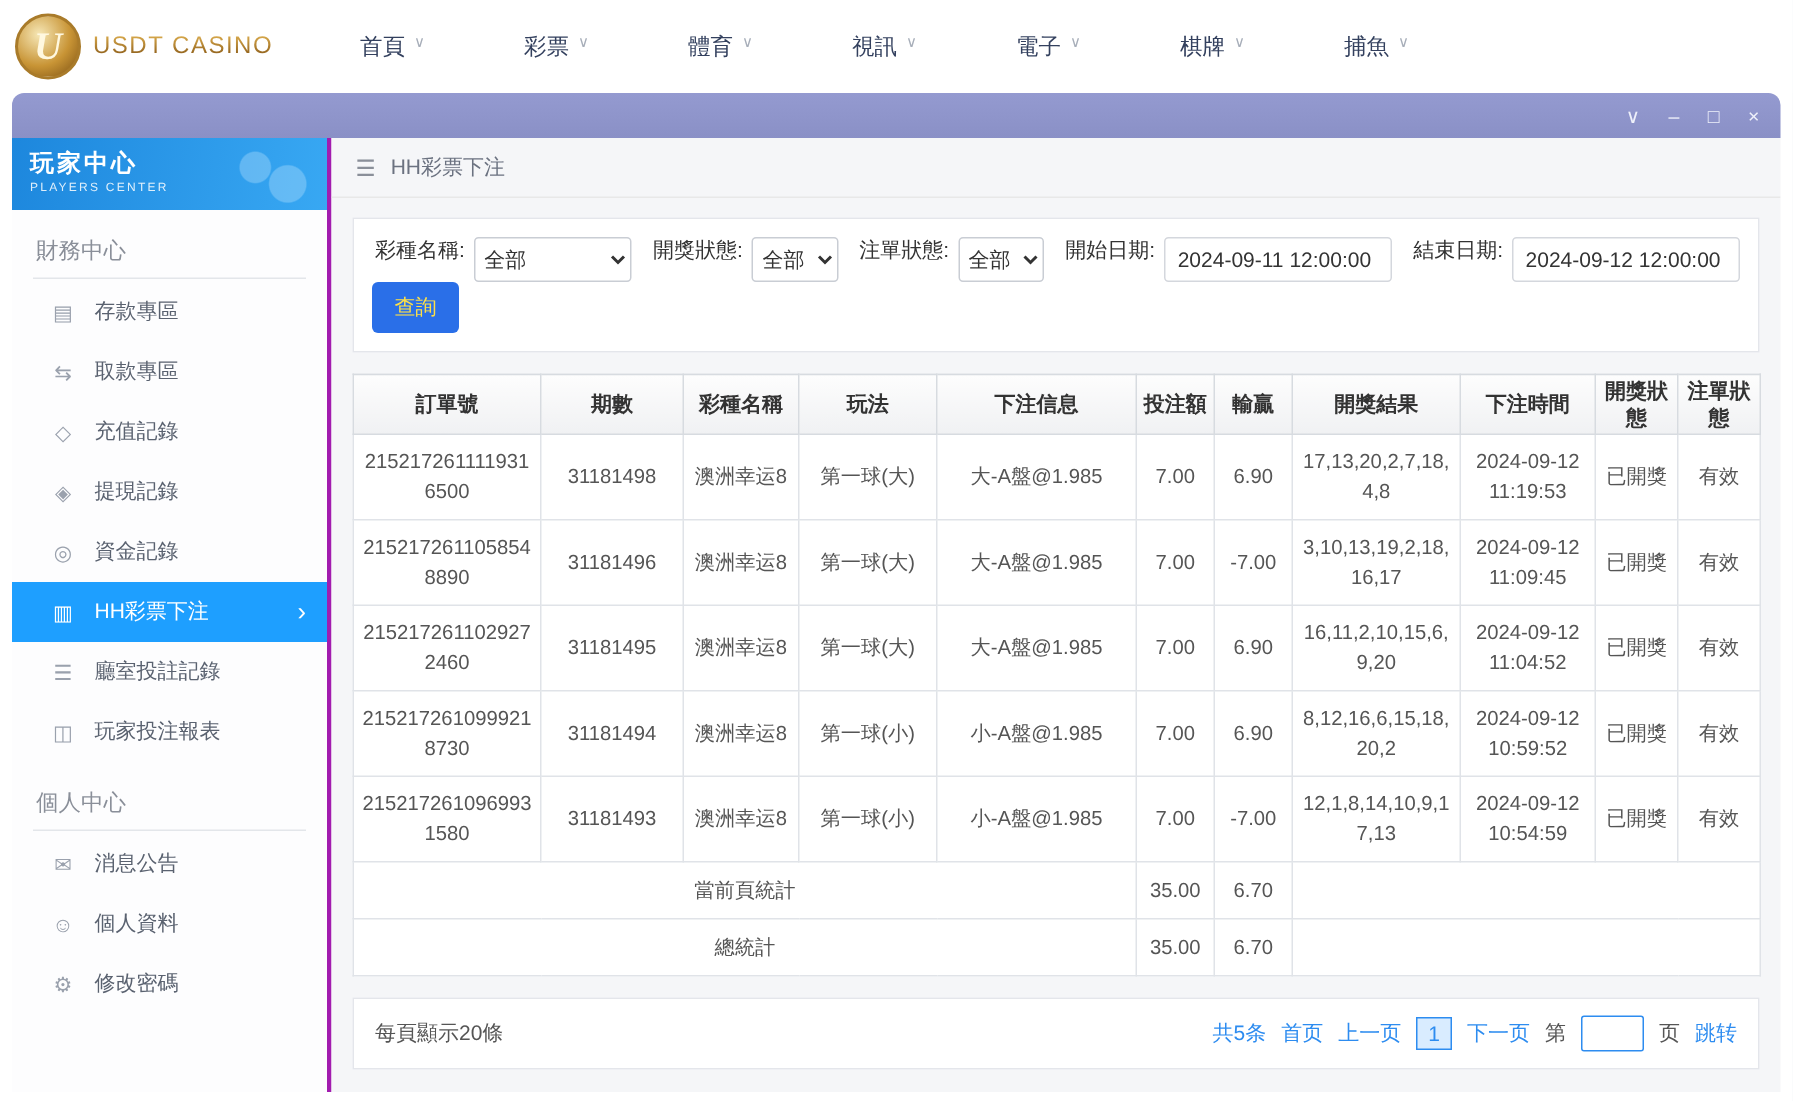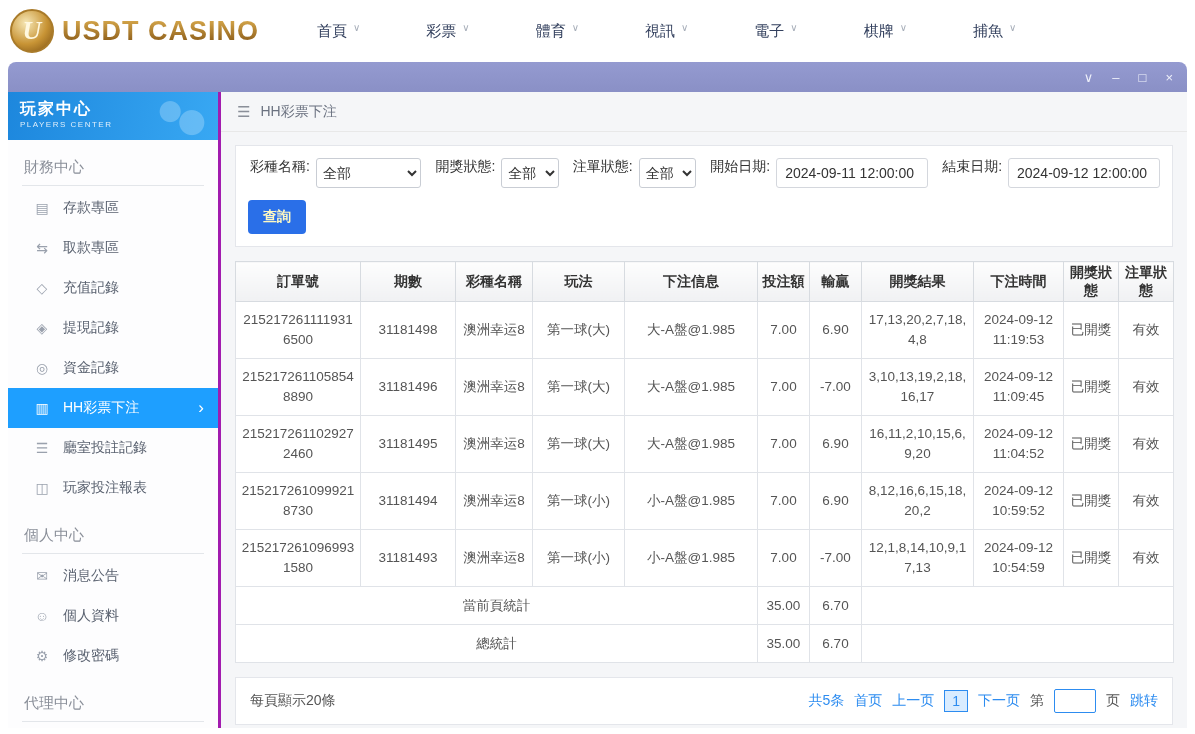--- a/index.html
+++ b/index.html
@@ -10,21 +10,21 @@
   .top-bar { height: 62px; display: flex; align-items: center; background: #fff; }
   .logo { display: flex; align-items: center; gap: 8px; margin-left: 10px; }
   .logo-badge {
     width: 44px; height: 44px; border-radius: 50%;
     background: radial-gradient(circle at 35% 30%, #f6e7b6, #c89435 55%, #7a4f12);
     border: 2px solid #a97b2a; color: #fff8e0;
     display: flex; align-items: center; justify-content: center;
     font-family: "Liberation Serif", serif; font-size: 26px; font-style: italic; font-weight: bold;
   }
   .logo-text {
-    font-size: 27px; font-weight: 700; letter-spacing: 1px;
+    font-size: 16px; font-weight: 400; letter-spacing: 1px;
     background: linear-gradient(180deg, #e2b352, #7d4e10);
     -webkit-background-clip: text; background-clip: text; color: transparent;
   }
   .main-nav { display: flex; margin-left: 58px; gap: 66px; }
   .nav-item { display: flex; align-items: flex-start; gap: 6px; font-size: 15px; color: #33405e; cursor: pointer; }
   .nav-chevron { color: #a7aeb9; font-size: 10px; }
 
   
   .window { margin: 0 8px; }
   .titlebar {
@@ -60,21 +60,21 @@
   .content-pad { padding: 13px 14px; }
 
   .filter-panel { background: #fff; border: 1px solid #e4e6eb; padding: 12px; }
   .filter-row { display: flex; align-items: flex-start; gap: 6px; font-size: 14px; color: #333; flex-wrap: nowrap; }
   .filter-row label { margin-left: 8px; white-space: nowrap; }
   .filter-row label:first-child { margin-left: 2px; }
   select { height: 30px; border: 1px solid #c9cdd4; border-radius: 3px; font-size: 14px; color: #333; background: #fff; padding: 0 2px; }
   .sel-wide { width: 118px; }
   .sel-small { width: 64px; }
   .date-input { height: 30px; width: 152px; border: 1px solid #d4d7dd; border-radius: 3px; padding: 0 8px; font-size: 14px; color: #333; }
-  .search-btn { margin-top: 12px; background: #2a6fe8; color: #fef9c3; border: none; border-radius: 4px; font-size: 14px; padding: 8px 15px; cursor: pointer; font-weight: bold; }
+  .search-btn { background: #2a6fe8; color: #fde047; border: none; border-radius: 4px; font-size: 14px; padding: 8px 15px; cursor: pointer; }
 
   .table-wrap { margin-top: 14px; background: #fff; }
   table { width: 100%; border-collapse: collapse; table-layout: fixed; font-size: 13.5px; }
   th { border: 1px solid #d7dbe0; background: linear-gradient(#fdfdfd, #f0f1f3); height: 40px; font-weight: bold; color: #333; font-size: 14px; padding: 0 1px; }
   td { border: 1px solid #e0e3e8; text-align: center; color: #555; padding: 8px 4px; line-height: 20px; background: #fff; }
   tbody tr.data-row td { height: 57px; }
   td.col-order, td.col-result { word-break: break-all; }
   tr.summary-row td { height: 38px; padding: 4px; }
 
   .pagination { margin-top: 14px; background: #fff; border: 1px solid #e4e6eb; padding: 11px 14px; display: flex; justify-content: space-between; align-items: center; font-size: 14px; color: #555; }
@@ -205,24 +205,20 @@
     <span>個人資料</span>
   </div>
 
   <div class="side-item">
     <span class="side-icon">⚙</span>
     <span>修改密碼</span>
   </div>
 </div>
   </div>
 
-  <div class="side-section">
-    <div class="section-header">代理中心</div>
-    <div class="side-item-list"></div>
-  </div>
 </div>
     </aside>
 
     <main class="main">
       <div class="breadcrumb">
         <span class="menu-icon">☰</span>
         <span>HH彩票下注</span>
       </div>
 
       <div class="content-pad">

